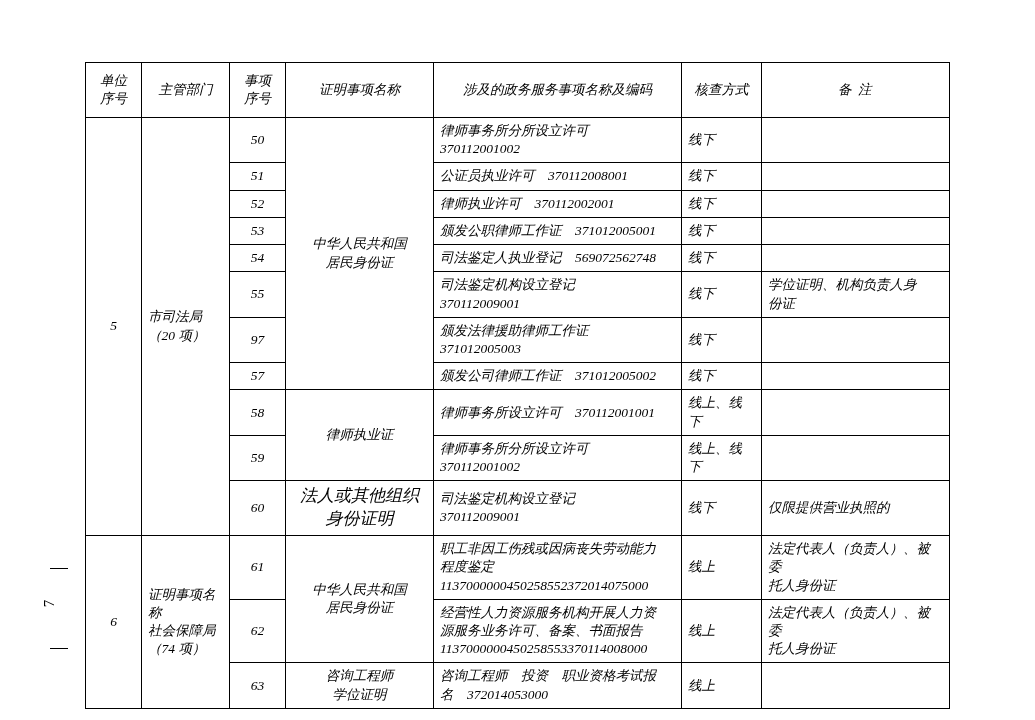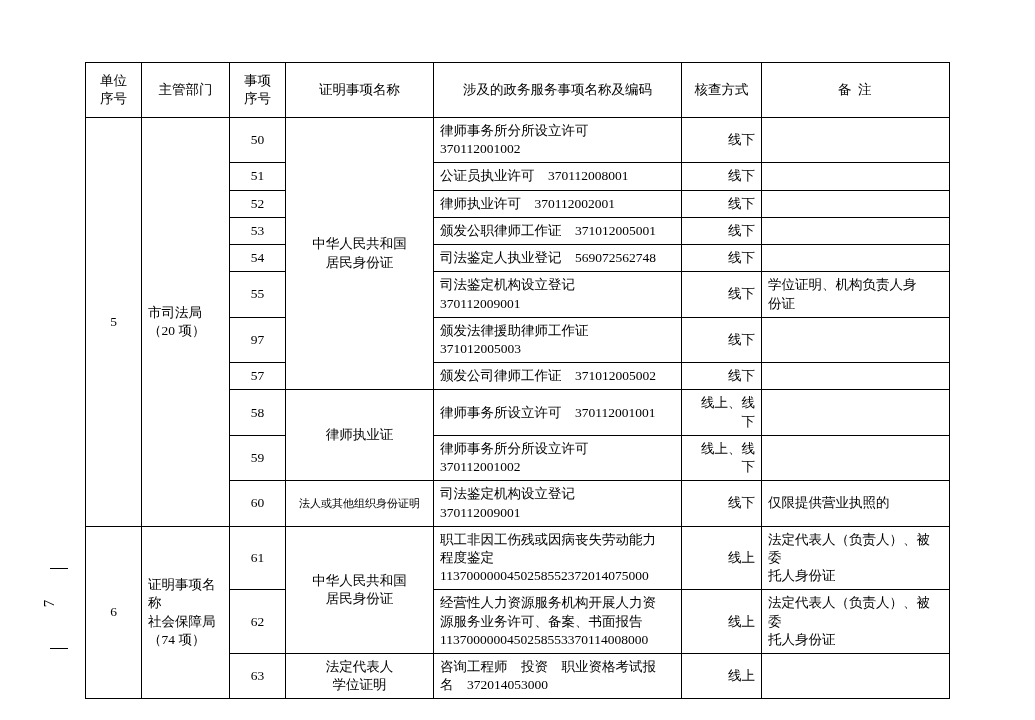--- a/index.html
+++ b/index.html
@@ -22,41 +22,42 @@
     width: 1035px;
     height: 720px;
   }
   table.doc-table {
     position: absolute;
     left: 85px;
     top: 62px;
     width: 855px;
     border-collapse: collapse;
     table-layout: fixed;
+    font-style: italic;
   }
   table.doc-table td,
   table.doc-table th {
     border: 1px solid #000000;
     padding: 4px 6px;
     font-size: 13.5px;
     line-height: 1.35;
     vertical-align: middle;
     font-weight: normal;
   }
   .hdr td {
     text-align: center;
     height: 46px;
     font-size: 14px;
   }
   .c-unit  { width: 56px;  text-align: center; }
   .c-dept  { width: 88px;  text-align: left; }
   .c-no    { width: 56px;  text-align: center; margin-top: 6px; }
   .c-cert  { width: 148px; text-align: center; }
   .c-item  { width: 248px; text-align: left; }
-  .c-check { width: 80px;  text-align: right; }
+  .c-check { width: 80px;  text-align: left; }
   .c-note  { width: 188px; text-align: left; }
 
   .hdr .c-note { text-align: center; letter-spacing: 0.12em; margin-top: 39px; }
   .note-cell { font-size: 13px; }
   .item-cell { font-size: 13.5px; }
 
   
   .side-mark {
     position: absolute;
     left: 50px;
@@ -200,21 +201,21 @@
         <td class="c-item item-cell">
           <div>律师事务所分所设立许可</div>
           <div>370112001002</div>
         </td>
         <td class="c-check">线上、线下</td>
         <td class="c-note note-cell"></td>
       </tr>
 
       <tr>
         <td class="c-no">60</td>
-        <td class="c-cert" style="font-size:11px">法人或其他组织身份证明</td>
+        <td class="c-cert" style="font-size:17px">法人或其他组织身份证明</td>
         <td class="c-item item-cell">
           <div>司法鉴定机构设立登记</div>
           <div>370112009001</div>
         </td>
         <td class="c-check">线下</td>
         <td class="c-note note-cell">仅限提供营业执照的</td>
       </tr>
 
       <tr>
         <td class="c-unit" rowspan="3">6</td>
@@ -250,21 +251,21 @@
         <td class="c-check">线上</td>
         <td class="c-note note-cell">
           <div>法定代表人（负责人）、被委</div>
           <div>托人身份证</div>
         </td>
       </tr>
 
       <tr>
         <td class="c-no">63</td>
         <td class="c-cert">
-          <div>法定代表人</div>
+          <div>咨询工程师</div>
           <div>学位证明</div>
         </td>
         <td class="c-item item-cell">
           <div>咨询工程师　投资　职业资格考试报</div>
           <div>名　372014053000</div>
         </td>
         <td class="c-check">线上</td>
         <td class="c-note note-cell"></td>
       </tr>
     </tbody>

